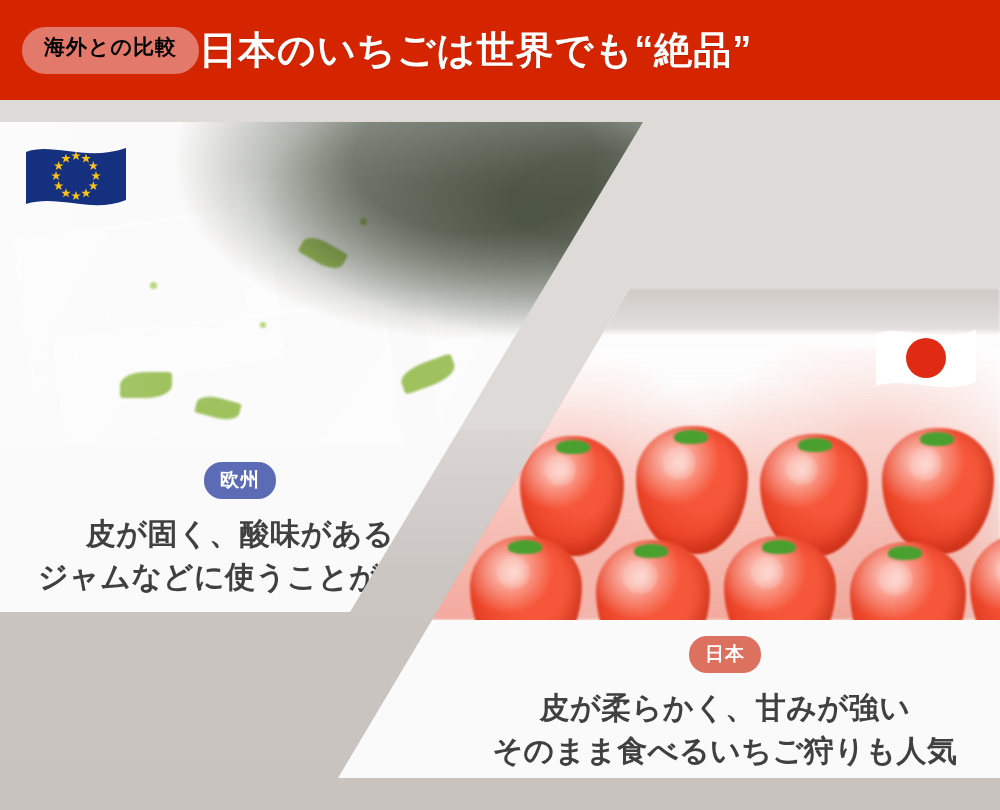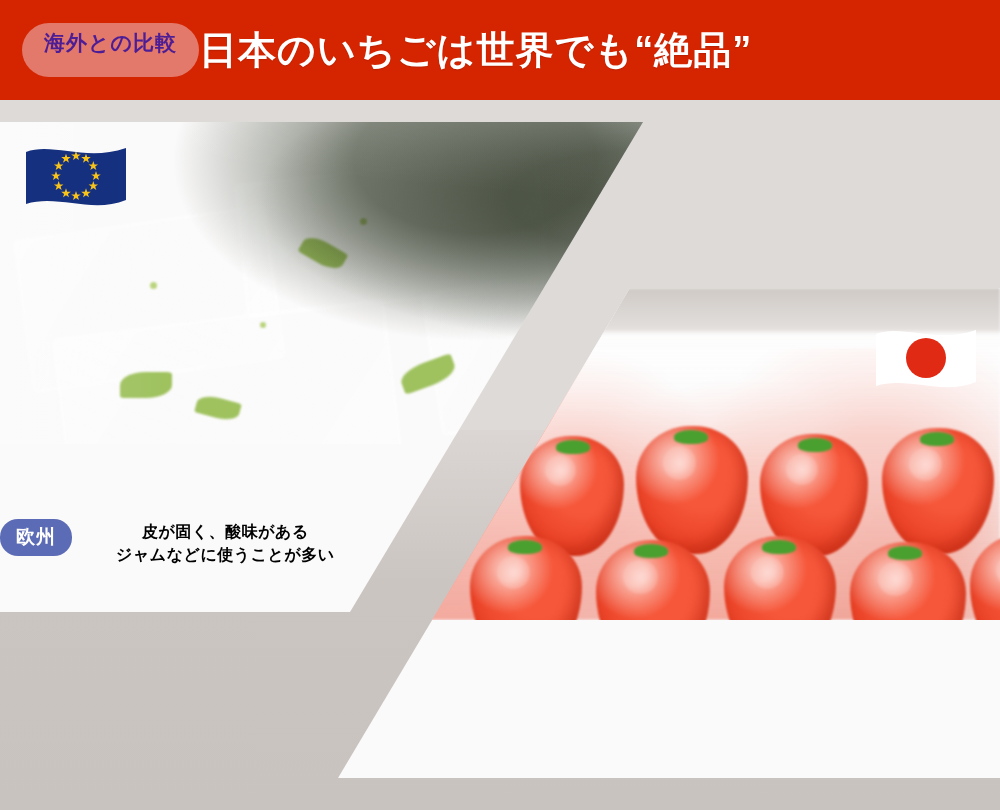--- a/index.html
+++ b/index.html
@@ -38,25 +38,25 @@
     width: 1000px;
     height: 100px;
     background: #d42400;
     display: flex;
     align-items: center;
     z-index: 40;
   }
   .header-badge {
     margin-left: 22px;
     background: #e3796a;
-    color: #4c1d95;
+    color: #000000;
     font-size: 21px;
     font-weight: bold;
     letter-spacing: 1px;
-    padding: 9px 22px 24px 22px;
+    padding: 9px 22px 17px 22px;
     border-radius: 30px;
     line-height: 1;
     white-space: nowrap;
   }
   .header-title {
     color: #ffffff;
     font-size: 38px;
     font-weight: bold;
     letter-spacing: 1px;
     line-height: 1;
@@ -88,25 +88,24 @@
     width: 660px;
     height: 322px;
     overflow: hidden;
   }
   .panel-left-caption {
     position: absolute;
     left: 0; top: 322px;
     width: 480px;
     height: 168px;
     display: flex;
-    flex-direction: row;
+    flex-direction: column;
     align-items: center;
     padding-top: 18px;
     box-sizing: border-box;
-    gap: 44px;
   }
 
   
   .panel-right {
     left: 330px;
     top: 288px;
     width: 670px;
     height: 490px;
     background: #fbfafa;
     -webkit-clip-path: polygon(300px 0, 670px 0, 670px 490px, 8px 490px);
@@ -141,22 +140,22 @@
     line-height: 1;
     padding: 8px 16px 10px 16px;
     border-radius: 18px;
     white-space: nowrap;
   }
   .pill-eu { background: #5b6bb5; }
   .pill-jp { background: #dd7160; }
 
   .caption-text {
     margin-top: 14px;
-    color: #000000;
-    font-size: 16px;
+    color: #404040;
+    font-size: 30px;
     font-weight: bold;
     line-height: 1.42;
     text-align: center;
     letter-spacing: 0.5px;
   }
   .caption-line { display: block; white-space: nowrap; }
 
   
   .photo-eu {
     position: absolute;
@@ -329,20 +328,27 @@
       <div class="stem-jp" style="left:226px;top:152px;"></div>
       <div class="stem-jp" style="left:344px;top:142px;"></div>
       <div class="stem-jp" style="left:468px;top:150px;"></div>
       <div class="stem-jp" style="left:590px;top:144px;"></div>
       <div class="stem-jp" style="left:178px;top:252px;"></div>
       <div class="stem-jp" style="left:304px;top:256px;"></div>
       <div class="stem-jp" style="left:432px;top:252px;"></div>
       <div class="stem-jp" style="left:558px;top:258px;"></div>
     </div>
 
+    <div class="panel-right-caption">
+      <div class="pill pill-jp">日本</div>
+      <div class="caption-text">
+        <span class="caption-line">皮が柔らかく、甘みが強い</span>
+        <span class="caption-line">そのまま食べるいちご狩りも人気</span>
+      </div>
+    </div>
   </div>
 
   <div class="flag flag-eu">
     <svg viewBox="0 0 108 76" width="108" height="76">
       <defs>
         <clipPath id="euwave">
           <path d="M4,14 C30,4 64,24 104,10 L104,62 C70,76 36,56 4,66 Z"></path>
         </clipPath>
       </defs>
       <path d="M4,14 C30,4 64,24 104,10 L104,62 C70,76 36,56 4,66 Z" fill="#15307e"></path>

